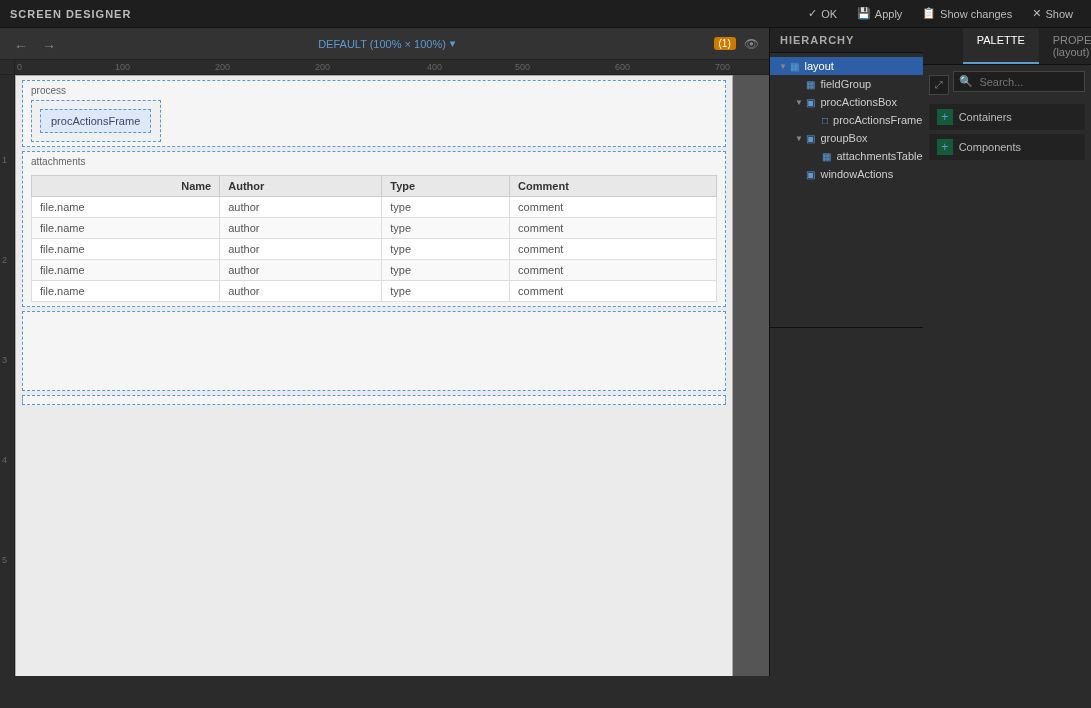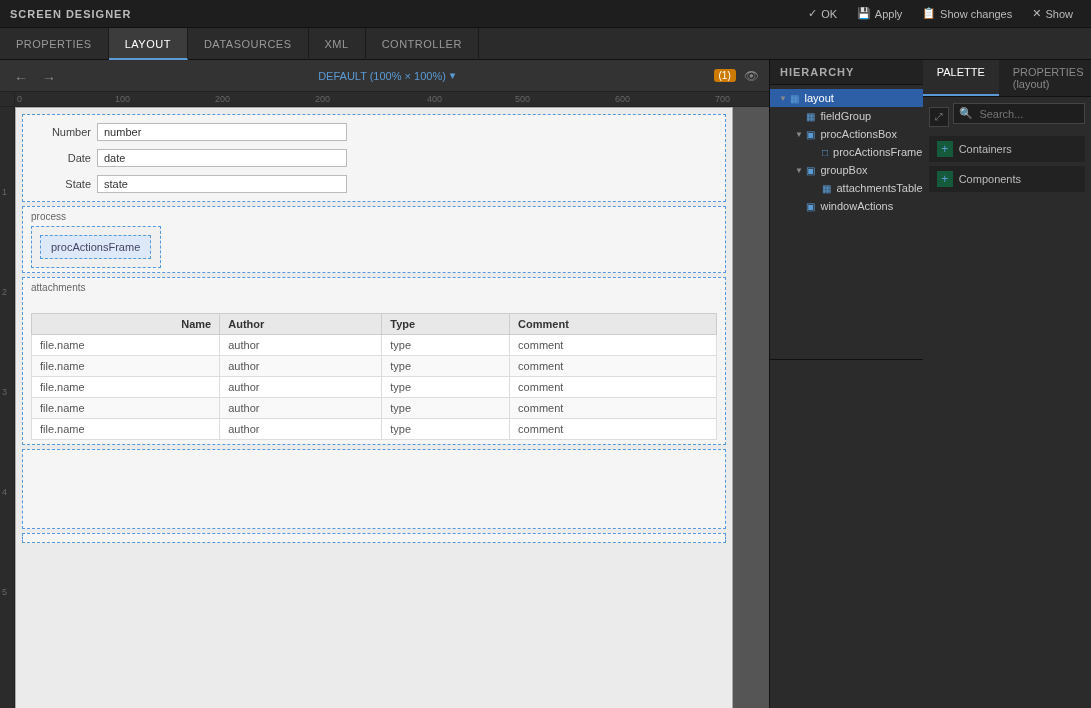--- a/index.html
+++ b/index.html
@@ -92,21 +92,21 @@
     #hierarchy-title { background: #222; padding: 6px 10px; font-size: 11px; color: #aaa; letter-spacing: 1px; font-weight: bold; border-bottom: 1px solid #111; }
     .tree-item { display: flex; align-items: center; padding: 3px 0; cursor: pointer; }
     .tree-item.selected { background: #2d5fa6; color: #fff; }
     .tree-item .label { font-size: 11px; }
     .tree-arrow { color: #888; font-size: 8px; margin-right: 2px; cursor: pointer; width: 10px; text-align: center; }
 
     
     #bottom-panel { flex: 1; display: flex; flex-direction: column; overflow: hidden; }
     #bottom-tabs { display: flex; background: #222; border-bottom: 1px solid #111; }
     .bottom-tab { padding: 6px 14px; font-size: 11px; cursor: pointer; color: #888; }
-    .bottom-tab.active { color: #fff; background: #2b2b2b; border-bottom: 2px solid #5b9bd5; }
+    .bottom-tab.active { color: #fff; background: #2b2b2b; border-bottom: 2px solid #5b9bd5; margin-left: 40px; }
 
     #palette-content { padding: 6px; flex: 1; overflow: auto; }
     .search-box {
       display: flex; align-items: center; background: #1e1e1e; border: 1px solid #444;
       padding: 3px 6px; margin-bottom: 6px; gap: 6px;
     }
     .search-box input { background: none; border: none; color: #ccc; font-size: 11px; outline: none; flex: 1; }
 
     .palette-group { margin-bottom: 4px; }
     .palette-group-header { display: flex; align-items: center; padding: 5px 8px; background: #222; cursor: pointer; }
@@ -137,27 +137,20 @@
         <span>📋</span>
         <span>Show changes</span>
       </button>
       <button class="btn-title">
         <span>✕</span>
         <span>Show</span>
       </button>
     </div>
   </div>
 
-  <div id="tab-bar">
-    <div class="tab">PROPERTIES</div>
-    <div class="tab active">LAYOUT</div>
-    <div class="tab">DATASOURCES</div>
-    <div class="tab">XML</div>
-    <div class="tab">CONTROLLER</div>
-  </div>
 
   <div id="main">
 
     <div id="canvas-area">
 
       <div id="canvas-toolbar">
         <div class="left">
           <button class="nav-btn">←</button>
           <button class="nav-btn">→</button>
         </div>
@@ -192,44 +185,30 @@
             <span style="position:absolute; top:80px; left:2px; color:#666; font-size:9px;">1</span>
             <span style="position:absolute; top:180px; left:2px; color:#666; font-size:9px;">2</span>
             <span style="position:absolute; top:280px; left:2px; color:#666; font-size:9px;">3</span>
             <span style="position:absolute; top:380px; left:2px; color:#666; font-size:9px;">4</span>
             <span style="position:absolute; top:480px; left:2px; color:#666; font-size:9px;">5</span>
           </div>
 
           <div id="canvas-scroll" style="flex:1; overflow:auto; background:#555;">
             <div id="canvas-content" style="background:#ebebeb; width:718px; min-height:648px; position:relative; border:1px solid #aaa;">
 
-              <div class="form-section" style="margin:6px 6px 0 6px; padding:4px 8px;">
-                <div class="form-row">
-                  <label>Number</label>
-                  <input class="form-input" style="border: 1px solid rgb(187, 187, 187); background: rgb(255, 255, 255); padding: 2px 6px; font-size: 11px; color: rgb(51, 51, 51); width: 240px;" readonly="" value="number">
-                </div>
-                <div class="form-row">
-                  <label>Date</label>
-                  <input class="form-input" style="border: 1px solid rgb(187, 187, 187); background: rgb(255, 255, 255); padding: 2px 6px; font-size: 11px; color: rgb(51, 51, 51); width: 240px;" readonly="" value="date">
-                </div>
-                <div class="form-row">
-                  <label>State</label>
-                  <input class="form-input" style="border: 1px solid rgb(187, 187, 187); background: rgb(255, 255, 255); padding: 2px 6px; font-size: 11px; color: rgb(51, 51, 51); width: 240px;" readonly="" value="state">
-                </div>
-              </div>
 
               <div class="process-section" style="margin:4px 6px; padding:4px 8px; border:1.5px dashed #5599dd; background:#f5f5f5;">
                 <div class="process-label" style="font-size:10px; color:#666; margin-bottom:4px;">process</div>
                 <div style="border:1.5px dashed #5599dd; padding:4px; background:#f0f0f0; display:inline-block; min-width:130px;">
                   <span class="proc-frame" style="border:1px dashed #5599dd; background:#dde8f8; padding:5px 10px; display:inline-block; color:#446; font-size:11px;">procActionsFrame</span>
                 </div>
               </div>
 
               <div class="attachments-section" style="margin:4px 6px; border:1.5px dashed #5599dd; padding:4px 8px; background:#f5f5f5;">
-                <div class="attachments-label" style="font-size:10px; color:#666; margin-bottom:20px;">attachments</div>
+                <div class="attachments-label" style="font-size:10px; color:#666; margin-bottom:8px;">attachments</div>
                 <table class="attachments-table" style="width:100%; border-collapse:collapse; background:#fff;">
                   <thead>
                     <tr>
                       <th style="background:#e8e8e8; border:1px solid #ccc; padding:4px 8px; text-align:right; font-size:11px;">Name</th>
                       <th style="background:#e8e8e8; border:1px solid #ccc; padding:4px 8px; text-align:left; font-size:11px;">Author</th>
                       <th style="background:#e8e8e8; border:1px solid #ccc; padding:4px 8px; text-align:left; font-size:11px;">Type</th>
                       <th style="background:#e8e8e8; border:1px solid #ccc; padding:4px 8px; text-align:left; font-size:11px;">Comment</th>
                     </tr>
                   </thead>
                   <tbody id="table-body">

